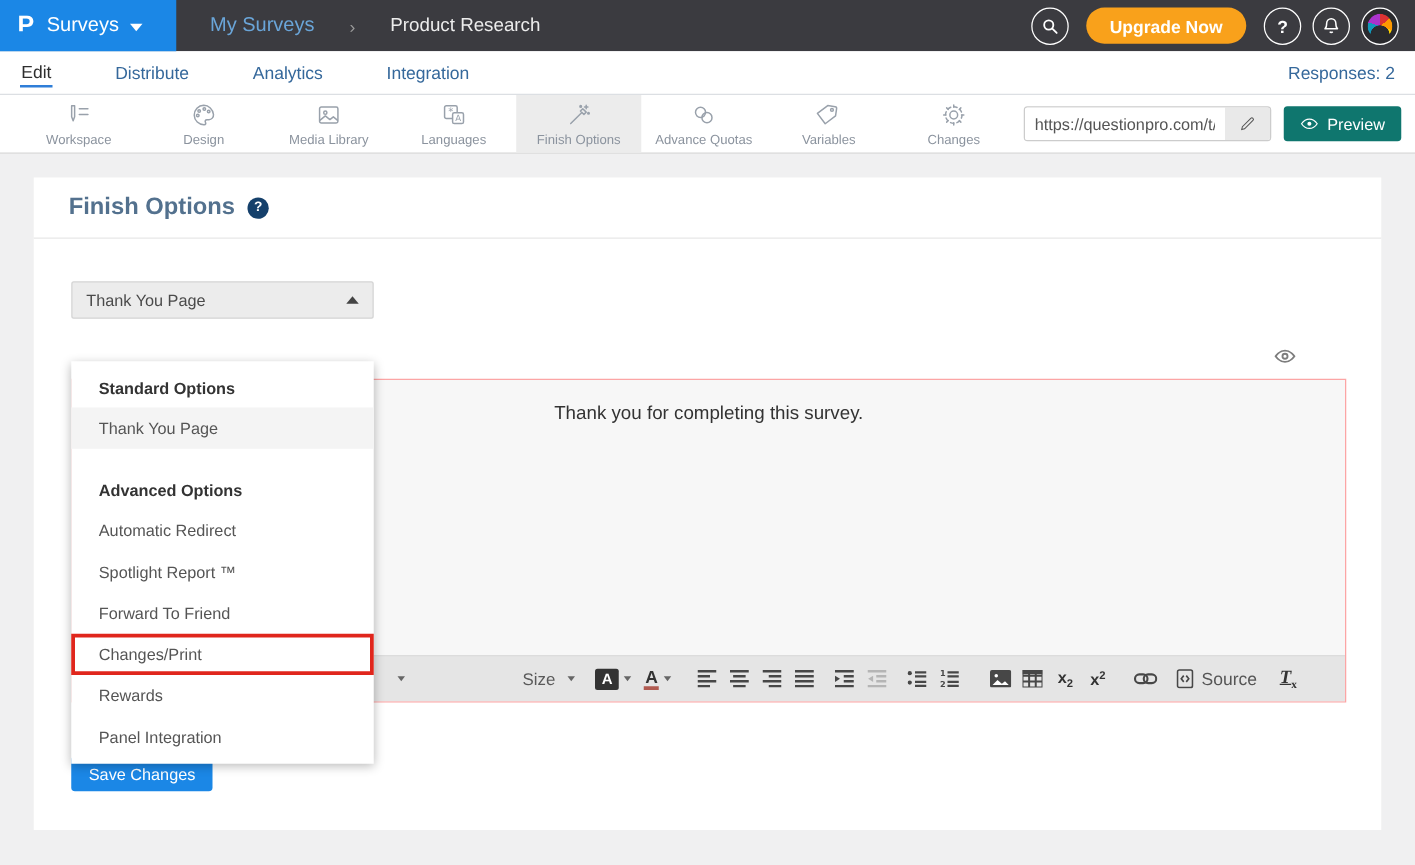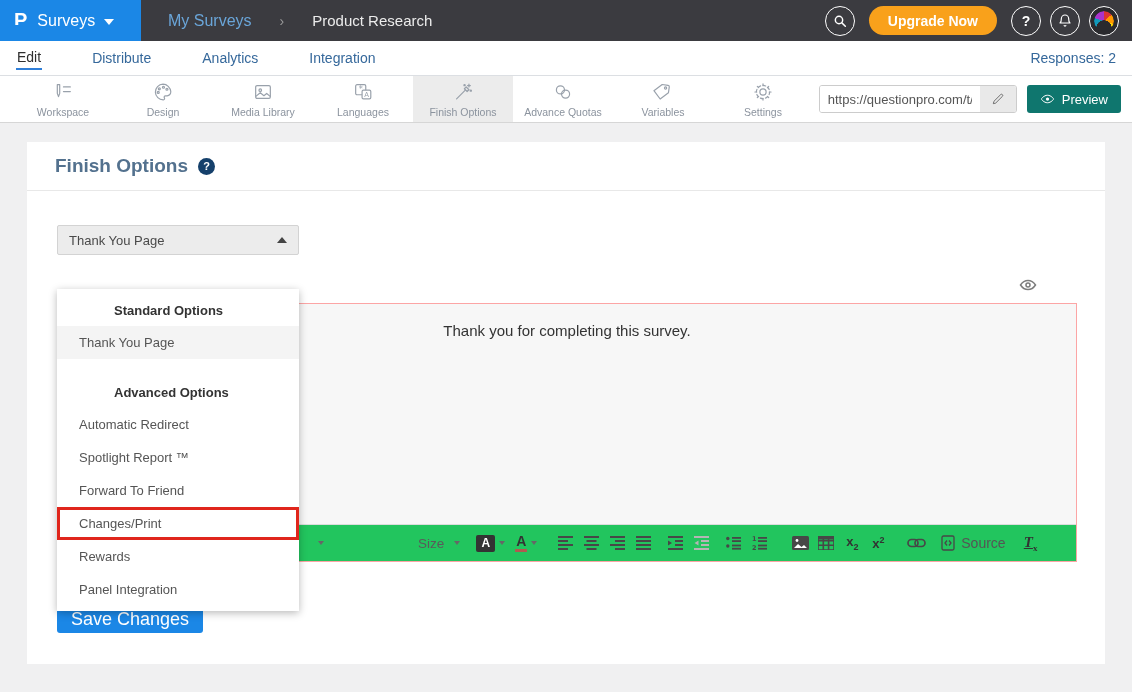--- a/index.html
+++ b/index.html
@@ -55,43 +55,43 @@
   
   .select-btn { margin:34px 0 0 30px; width:242px; height:30px; background:#ececec; border:1px solid #d3d3d3; border-radius:2px; display:flex; align-items:center; padding:0 11px; cursor:pointer; color:#4a4a4a; font-size:13px; }
   .caret-up { width:0; height:0; border-left:5px solid transparent; border-right:5px solid transparent; border-bottom:6px solid #444; margin-left:auto; }
 
   
   .eye-row { width:1020px; margin:23px 0 0 30px; height:16px; display:flex; justify-content:flex-end; padding-right:40px; }
   .eye-row svg, .etb svg { display:block; }
   .editor { margin:9px 0 0 30px; width:1020px; border:1px solid #fca5a5; }
   .editor-content { height:220px; background:#f7f7f7; text-align:center; padding-top:18px;
       font-family:"Liberation Sans",sans-serif; font-size:15px; color:#333; cursor:text; }
-  .etb { height:37px; background:#22c55e; border-top:1px solid #dcdcdc; display:flex; align-items:center; padding-left:250px; color:#474747; }
+  .etb { height:37px; background:#e5e5e5; border-top:1px solid #dcdcdc; display:flex; align-items:center; padding-left:250px; color:#474747; }
   .etb .tbtn { display:flex; align-items:center; justify-content:center; min-width:26px; height:26px; cursor:pointer; }
   .etb svg.icn { fill:#474747; stroke:none; }
   .etb .disabled svg.icn { fill:#b5b5b5; }
   .tcaret { width:0; height:0; border-left:3.5px solid transparent; border-right:3.5px solid transparent; border-top:4.5px solid #666; }
   .size-combo { display:flex; align-items:center; gap:10px; margin-left:84px; color:#5a5a5a; font-size:13.5px; cursor:pointer; }
   .bgA { width:19px; height:17px; background:#333; color:#fff; border-radius:2px; font-size:12px; font-weight:bold; display:flex; align-items:center; justify-content:center; }
   .fgA { font-size:14px; font-weight:bold; color:#333; border-bottom:3px solid #b05a50; line-height:1.05; padding:0 1px; }
   .subsup { font-size:13px; font-weight:bold; color:#333; }
   .subsup sub,.subsup sup { font-size:9px; }
   .src-label { color:#555; font-size:14px; margin-left:6px; }
   .tx { font-family:"Liberation Serif",serif; font-style:italic; font-weight:bold; font-size:15px; color:#333; text-decoration:underline; }
   .tx sub { font-size:9px; text-decoration:none; font-style:normal; }
 
   
   .dd-panel { position:absolute; left:30px; top:64px; width:242px; background:#fff; box-shadow:0 2px 8px rgba(0,0,0,.28); z-index:10; padding-bottom:5px; }
-  .dd-header { padding:14px 22px 8px; font-weight:bold; color:#333; font-size:13px;margin-left:35px; }
+  .dd-header { padding:14px 22px 8px; font-weight:bold; color:#333; font-size:13px; }
   .dd-item { padding:9px 22px; color:#555; font-size:13px; cursor:pointer; }
   .dd-item.selected { background:#f4f4f4; }
   .dd-gap { height:12px; }
   .dd-item.flagged { border:3px solid #e0261c; padding:6px 19px; }
 
-  .save-btn { margin:43px 0 0 30px; height:28px; background:#1b87e6; color:#fff; border:none; border-radius:3px; padding:0 14px; font-size:18px; cursor:pointer; }
+  .save-btn { margin:43px 0 0 30px; height:28px; background:#1b87e6; color:#fff; border:none; border-radius:3px; padding:0 14px; font-size:13px; cursor:pointer; }
 </style>
 </head>
 <body>
 
 <header class="topbar">
   <div class="brand">
     <span class="plogo">P</span>
     <span class="label">Surveys</span>
     <span class="caret-down"></span>
   </div>
@@ -188,21 +188,21 @@
         <circle cx="14.8" cy="7.6" r="1.2"></circle>
       </svg>
     <span class="rlabel">Variables</span>
   </div>
   <div class="ritem">
     <svg width="22" height="22" viewBox="0 0 24 24">
         <circle cx="12" cy="12" r="3.4"></circle>
         <circle cx="12" cy="12" r="7.2" stroke-dasharray="2.8 2.85"></circle>
         <path d="M12 3.2v2M12 18.8v2M3.2 12h2M18.8 12h2M5.8 5.8l1.4 1.4M16.8 16.8l1.4 1.4M18.2 5.8l-1.4 1.4M7.2 16.8l-1.4 1.4"></path>
       </svg>
-    <span class="rlabel">Settings</span>
+    <span class="rlabel">Changes</span>
   </div>
   <div class="ribbon-right">
     <div class="urlwrap">
       <input type="text" value="https://questionpro.com/t/A" style="">
       <span class="url-edit">
         <svg width="14" height="14" viewBox="0 0 24 24">
             <path d="M4 20l1-4L16.5 4.5a2 2 0 0 1 3 3L8 19z"></path>
           </svg>
       </span>
     </div>

